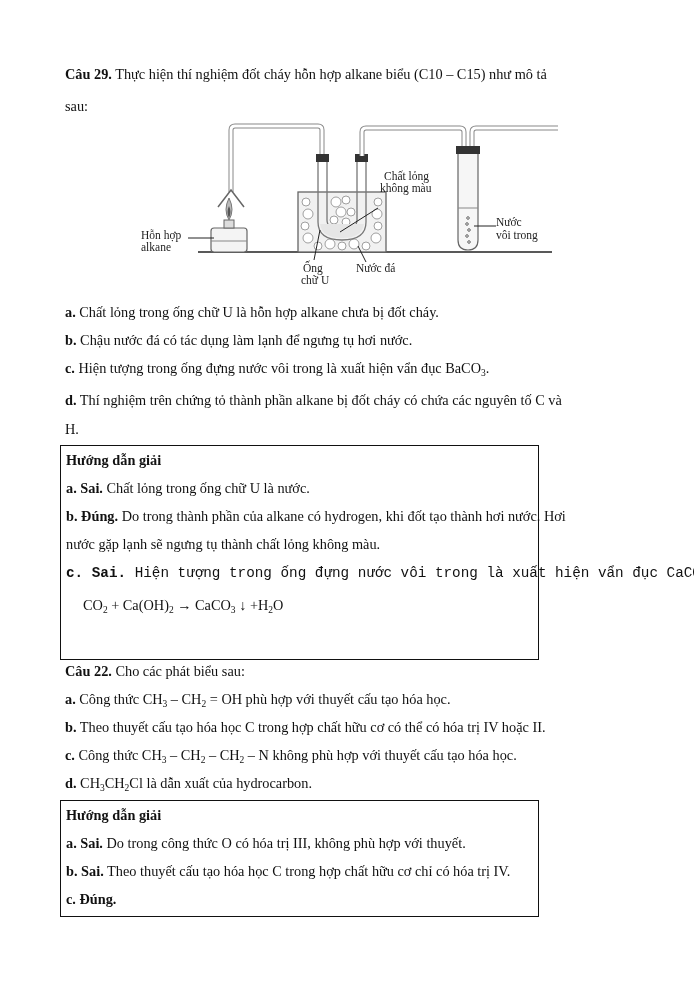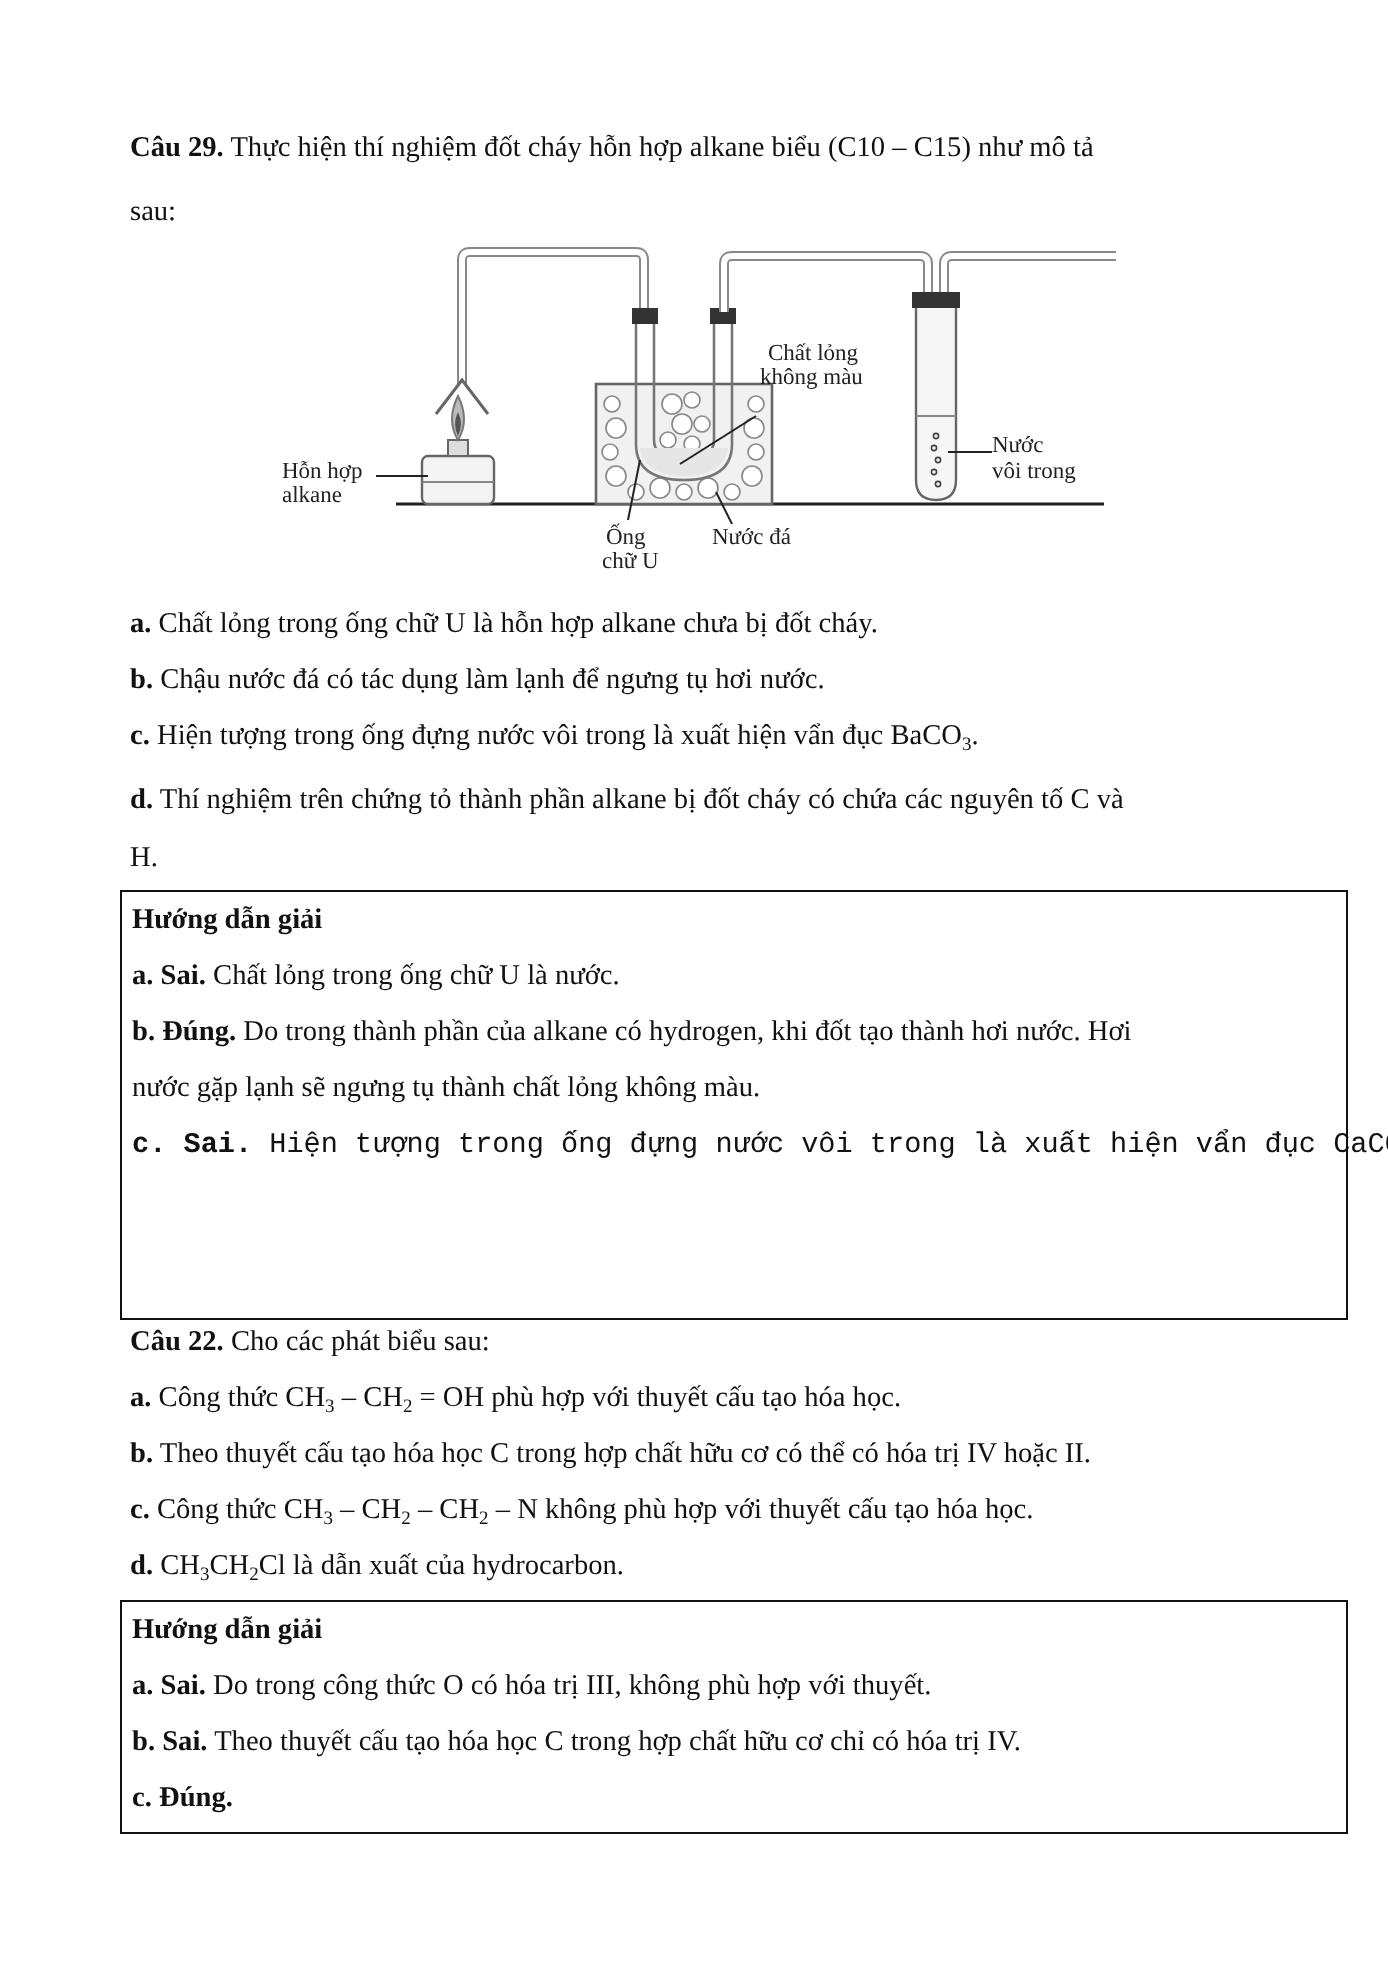--- a/index.html
+++ b/index.html
@@ -1,20 +1,20 @@
 <!DOCTYPE html>
 <html><head>
 <meta charset="utf-8">
 <style>
   html, body { margin:0; padding:0; background:#ffffff; }
   body { width:694px; height:982px; position:relative; overflow:hidden;
          font-family:"Liberation Serif", serif; color:#111; font-size:14.3px; }
   .line { position:absolute; left:65px; white-space:nowrap; line-height:18px; }
   .line b { font-weight:bold; }
-  .box { position:absolute; left:60px; width:614px; border:1.3px solid #111; box-sizing:border-box; }
+  .box { position:absolute; left:60px; width:479px; border:1.3px solid #111; box-sizing:border-box; }
   .box .line { left:5px; }
   sub { font-size:9.5px; vertical-align:-3px; line-height:0; }
   .formula { font-family:"Liberation Serif", serif; }
   .diagram { position:absolute; left:138px; top:122px; width:420px; height:172px; }
   .diagram text { font-family:"Liberation Serif", serif; font-size:11.5px; fill:#222; }
 </style>
 </head>
 <body>
 
 <div class="line" style="top:65px;">
@@ -123,20 +123,23 @@
   <div class="line" style="top:33px;">
     <b>a. Sai.</b><span> Chất lỏng trong ống chữ U là nước.</span>
   </div>
   <div class="line" style="top:61px;">
     <b>b. Đúng.</b><span> Do trong thành phần của alkane có hydrogen, khi đốt tạo thành hơi nước. Hơi</span>
   </div>
   <div class="line" style="top:89px;">nước gặp lạnh sẽ ngưng tụ thành chất lỏng không màu.</div>
   <div class="line" style="top:118px;font-family:Liberation Mono, monospace;">
     <b>c. Sai.</b><span> Hiện tượng trong ống đựng nước vôi trong là xuất hiện vẩn đục </span><span>CaCO</span><sub>3</sub><span>.</span>
   </div>
+  <div class="line" style="top:150px; left:22px;">
+    <span>CO</span><sub>2</sub><span> + Ca(OH)</span><sub>2</sub><span> → CaCO</span><sub>3</sub><span> ↓ +H</span><sub>2</sub><span>O</span>
+  </div>
 </div>
 
 <div class="line" style="top:662px;">
   <b>Câu 22.</b><span> Cho các phát biểu sau:</span>
 </div>
 <div class="line" style="top:690px;">
   <b>a.</b><span> Công thức CH</span><sub>3</sub><span> – CH</span><sub>2</sub><span> = OH phù hợp với thuyết cấu tạo hóa học.</span>
 </div>
 <div class="line" style="top:718px;">
   <b>b.</b><span> Theo thuyết cấu tạo hóa học C trong hợp chất hữu cơ có thể có hóa trị IV hoặc II.</span>

